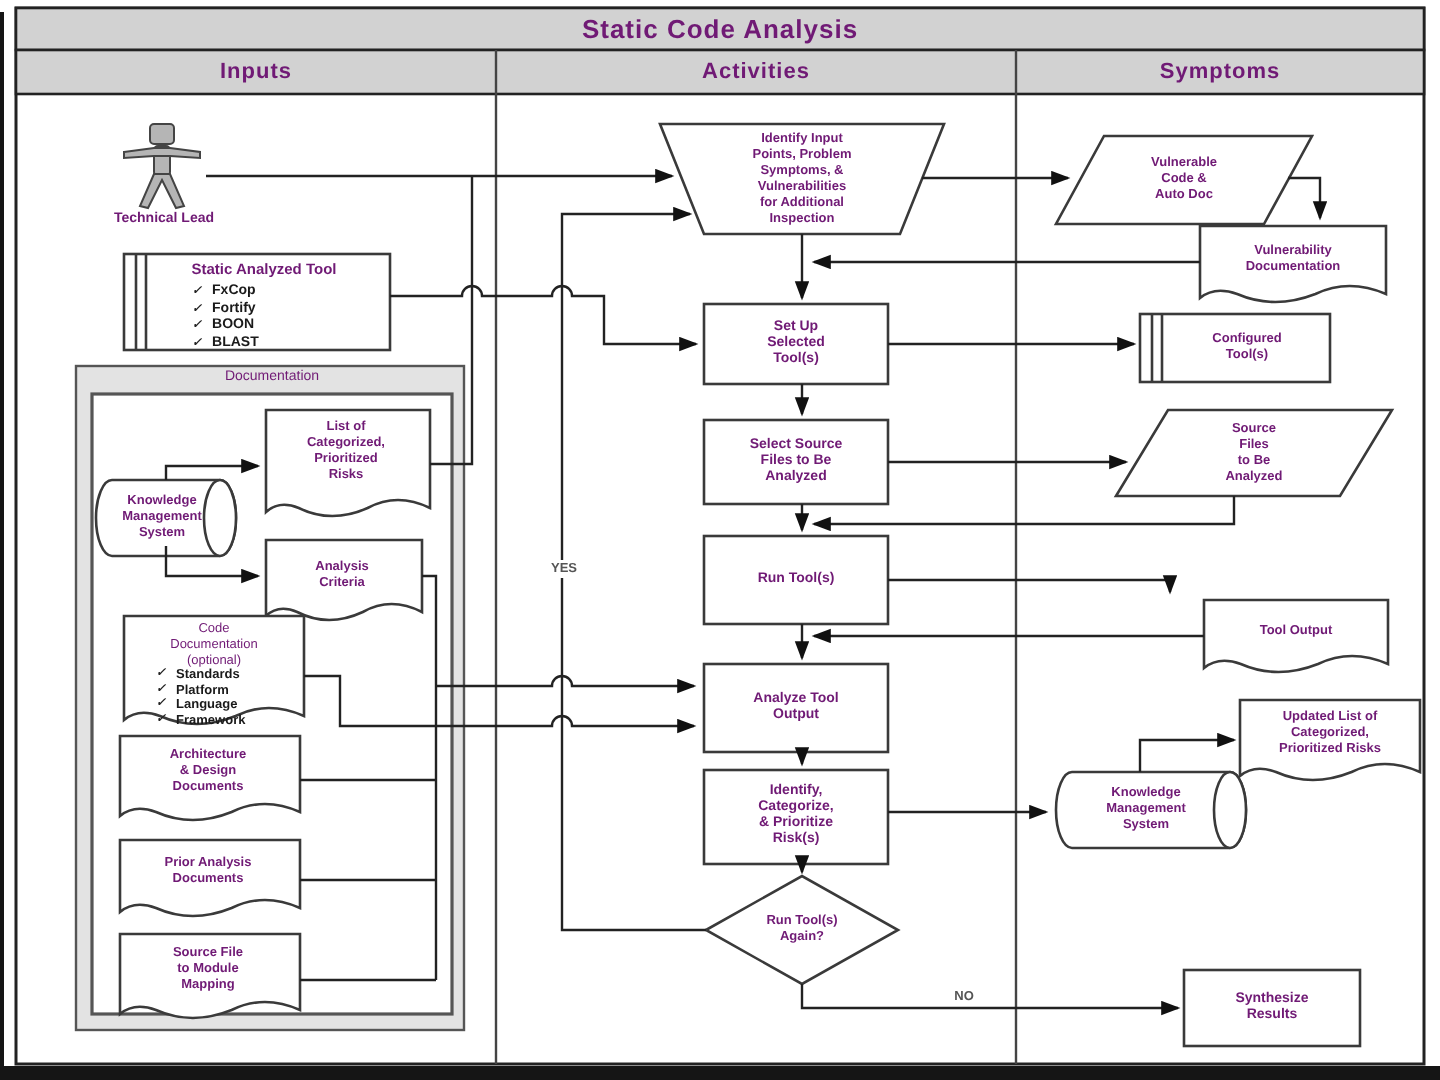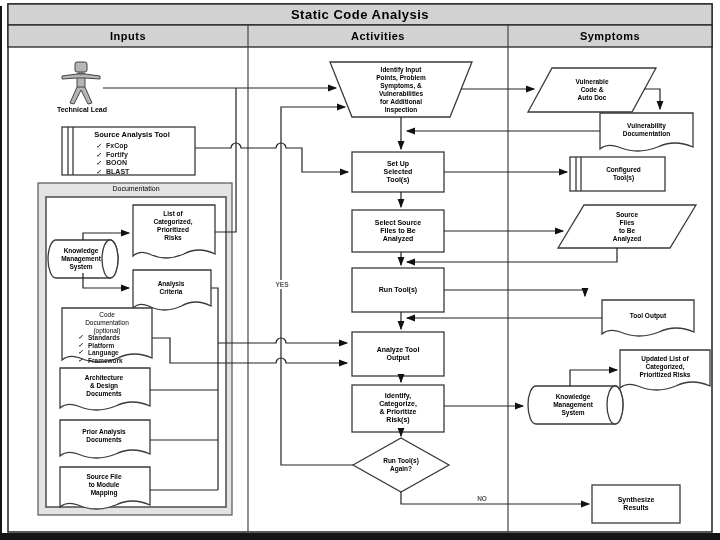--- a/index.html
+++ b/index.html
@@ -1,20 +1,20 @@
 <!DOCTYPE html>
 <html><head>
 <meta charset="utf-8">
 <style>
   html,body{margin:0;padding:0;background:#fff;}
   #stage{position:relative;width:720px;height:540px;background:#fff;overflow:hidden;
          font-family:"Liberation Sans",sans-serif;color:#1a1a1a;}
   #lines{position:absolute;left:0;top:0;}
   .txt{position:absolute;white-space:pre-line;text-align:center;line-height:8px;
-       font-size:7px;font-weight:bold;color:#000000;}
+       font-size:7px;font-weight:bold;color:#701a75;}
   .thin{font-weight:normal;}
   .title{font-size:13px;line-height:21px;letter-spacing:.5px;}
   .colhead{font-size:11px;line-height:22px;letter-spacing:.5px;}
   .small{font-size:6.5px;}
   .lbl{background:#fff;color:#555;font-size:6.5px;line-height:9px;padding:0 1px;}
   .list{position:absolute;font-size:7px;font-weight:bold;line-height:8.5px;text-align:left;}
   .list .row{display:flex;gap:5px;}
   .chk{font-style:italic;color:#222;font-size:6px;}
   .edge-left{position:absolute;left:0;top:6px;width:2px;height:534px;background:#151515;}
   .edge-bottom{position:absolute;left:0;top:533px;width:720px;height:7px;background:#151515;}
@@ -121,21 +121,21 @@
       <path d="M570,386 V370 H617" marker-end="url(#arr)"></path>
     </g>
   </svg>
 
   <div class="txt title" style="left:8px;top:4px;width:704px;">Static Code Analysis</div>
   <div class="txt colhead" style="left:8px;top:25px;width:240px;">Inputs</div>
   <div class="txt colhead" style="left:248px;top:25px;width:260px;">Activities</div>
   <div class="txt colhead" style="left:508px;top:25px;width:204px;">Symptoms</div>
 
   <div class="txt" style="left:38px;top:106px;width:88px;">Technical Lead</div>
-  <div class="txt" style="left:74px;top:131px;width:116px;font-size:7.5px;">Source Analysis Tool</div>
+  <div class="txt" style="left:74px;top:131px;width:116px;font-size:7.5px;">Static Analyzed Tool</div>
   <div class="list" style="left:96px;top:142px;width:95px;">
     <div class="row">
         <span class="chk">✓</span>
         <span>FxCop</span>
       </div>
     <div class="row">
         <span class="chk">✓</span>
         <span>Fortify</span>
       </div>
     <div class="row">

